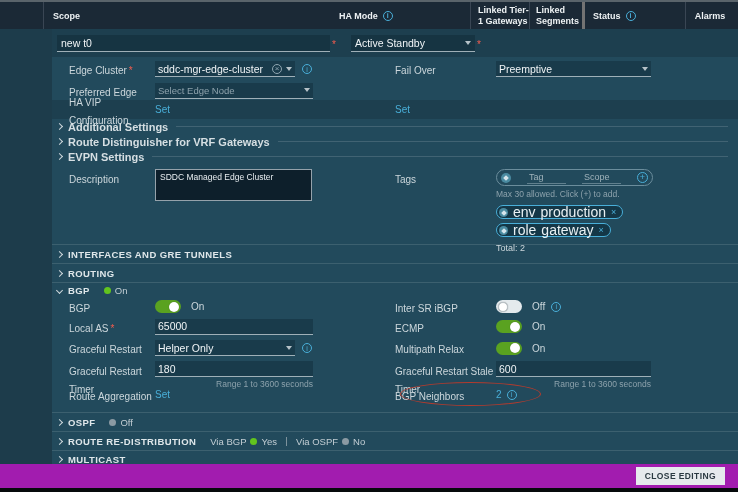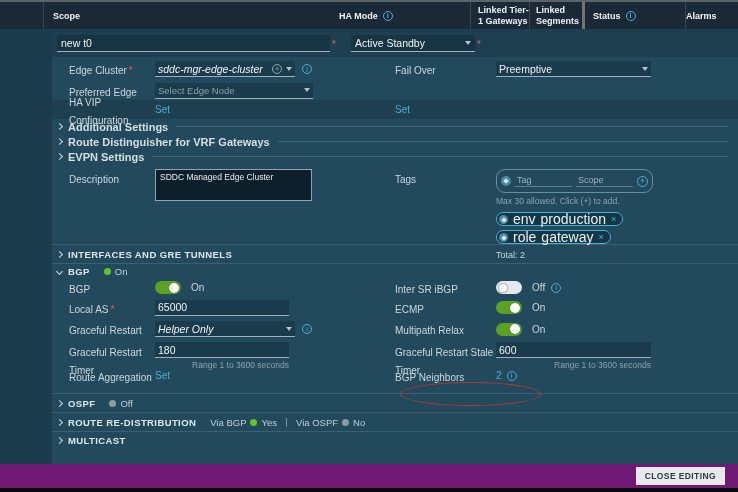--- a/index.html
+++ b/index.html
@@ -12,21 +12,21 @@
   
   .thead { display:flex; height:27px; background:#1b2936; align-items:center;
            color:#eef2f4; font-size:9px; font-weight:bold; }
   .thead .col { height:100%; display:flex; align-items:center; }
   .col-gutter { width:44px; border-right:1px solid #3a4654; }
   .col-name { width:287px; padding-left:9px; }
   .col-ha { width:140px; padding-left:8px; border-right:1px solid #3a4654; }
   .col-t1 { width:59px; padding-left:7px; border-right:1px solid #3a4654; line-height:1.15; }
   .col-seg { width:55px; padding-left:6px; border-right:3px solid #737373; line-height:1.15; }
   .col-status { width:101px; padding-left:8px; border-right:1px solid #3a4654; }
-  .col-alarms { flex:1; justify-content:flex-start; padding-right:4px; }
+  .col-alarms { flex:1; justify-content:center; padding-right:4px; }
 
   
   .tbody { position:relative; height:435px; overflow:hidden; }
   .gutter { position:absolute; left:0; top:0; width:52px; height:100%;
             background:#1d3c4b; }
   .content { position:relative; margin-left:52px; height:100%; }
   .darker { background:rgba(0,0,0,0.14); }
 
   .label { color:#ccd7dc; font-size:10px; }
   .val { color:#f0f4f6; font-size:10.5px; }
@@ -69,40 +69,40 @@
   
   .name-row { display:flex; align-items:center; height:28px; padding-left:5px; }
   .name-row input { width:273px; height:17px; }
   .ha-select { width:124px; height:17px; margin-left:15px; justify-content:space-between;
                padding:0 4px; }
   .frow { display:flex; align-items:center; }
   .ll { width:103px; padding-left:17px; flex:none; }
   .lf { width:240px; flex:none; display:flex; align-items:center; }
   .rl { width:101px; flex:none; }
   .rf { flex:1; display:flex; align-items:center; }
-  .field-sm { width:140px; height:16px; justify-content:space-between; padding:0 3px;font-style:italic; }
-  .field-md { width:134px; height:16px; padding:0 3px; }
+  .field-sm { width:140px; height:16px; justify-content:space-between; padding:0 3px; }
+  .field-md { width:158px; height:16px; padding:0 3px; }
   .field-rt { width:155px; height:16px; padding:0 3px; }
 
   .collapser { display:flex; align-items:center; height:15px; padding-left:5px; }
   .collapser .line { flex:1; height:0; border-top:1px solid rgba(255,255,255,0.14);
                      margin:0 10px 0 8px; }
   .collapser .t { color:#d6dfe3; font-size:11px; font-weight:bold; }
 
   .sect { display:flex; align-items:center; padding-left:5px;
           border-top:1px solid rgba(255,255,255,0.12); }
   .sect .t { color:#dfe7ea; font-size:9.5px; font-weight:bold; letter-spacing:.4px; }
   .sect .st { display:flex; align-items:center; gap:4px; margin-left:14px;
               color:#c3ced4; font-size:9.5px; }
 
   
   .desc-box { width:157px; height:32px; background:#0d1f2b; border:1px solid #95a2ab;
               color:#e8edf0; font-size:8.5px; padding:2px 4px; overflow:hidden; }
-  .tagbox { width:157px; height:24px; border:1px solid #6b8d9c; border-radius:9px;
-            display:flex; align-items:center; padding:0 4px; gap:4px; }
+  .tagbox { width:157px; height:17px; border:1px solid #6b8d9c; border-radius:9px;
+            display:flex; align-items:center; padding:0 4px; gap:16px; }
   .tag-ic { width:10px; height:10px; border-radius:50%; background:#4a8ba1;
             flex:none; position:relative; }
   .tag-ic::before { content:""; position:absolute; left:3px; top:3px; width:4px;
                     height:4px; background:#d7e6ec; transform:rotate(45deg); }
   .tagbox .ph { flex:1; color:#9fb2ba; font-size:9px;
                 border-bottom:1px solid #60808e; padding:0 2px 1px; }
   .plus { width:11px; height:11px; border:1px solid #49afd9; border-radius:50%;
           color:#49afd9; font-size:9px; display:inline-flex; align-items:center;
           justify-content:center; flex:none; }
   .plus::before { content:"+"; line-height:1; }
@@ -118,21 +118,21 @@
   .field-col { display:flex; flex-direction:column; }
 
   .vdiv { border-left:1px solid #7d929c; height:9px; margin:0 9px; }
 
   
   .ellipse { position:absolute; left:400px; top:382px; width:141px; height:24px;
              border:1.6px solid #b23b2e; border-radius:50%; pointer-events:none; }
 
   
   .footer { position:absolute; left:0; bottom:4px; width:100%; height:24px;
-            background:#701a75; display:flex; align-items:center;
+            background:#a21caf; display:flex; align-items:center;
             justify-content:flex-end; padding-right:13px; }
   .close-btn { background:#e6eaed; color:#2b3a42; border:none; font-weight:bold;
                font-size:8.5px; letter-spacing:.4px; padding:4px 9px; cursor:pointer;
                font-family:"Liberation Sans", sans-serif; }
   .blackline { position:absolute; left:0; bottom:0; width:100%; height:4px; background:#060a0c; }
 </style>
 </head>
 <body>
 
 <div class="screen">
@@ -261,20 +261,24 @@
             <span class="t">gateway</span>
             <span class="x"></span>
           </div>
           <div class="label" style="font-size:9px;margin-top:2px">Total: 2</div>
         </div>
       </div>
 
       <div class="sect" style="height:19px;padding-left:5px">
         <span class="chevron"></span>
         <span class="t">INTERFACES AND GRE TUNNELS</span>
+      </div>
+      <div class="sect" style="height:19px">
+        <span class="chevron"></span>
+        <span class="t">ROUTING</span>
       </div>
 
       <div class="sect" style="height:15px">
         <span class="chevron open"></span>
         <span class="t">BGP</span>
         <span class="st">
           <span class="dot green"></span>
           <span>On</span>
         </span>
       </div>

